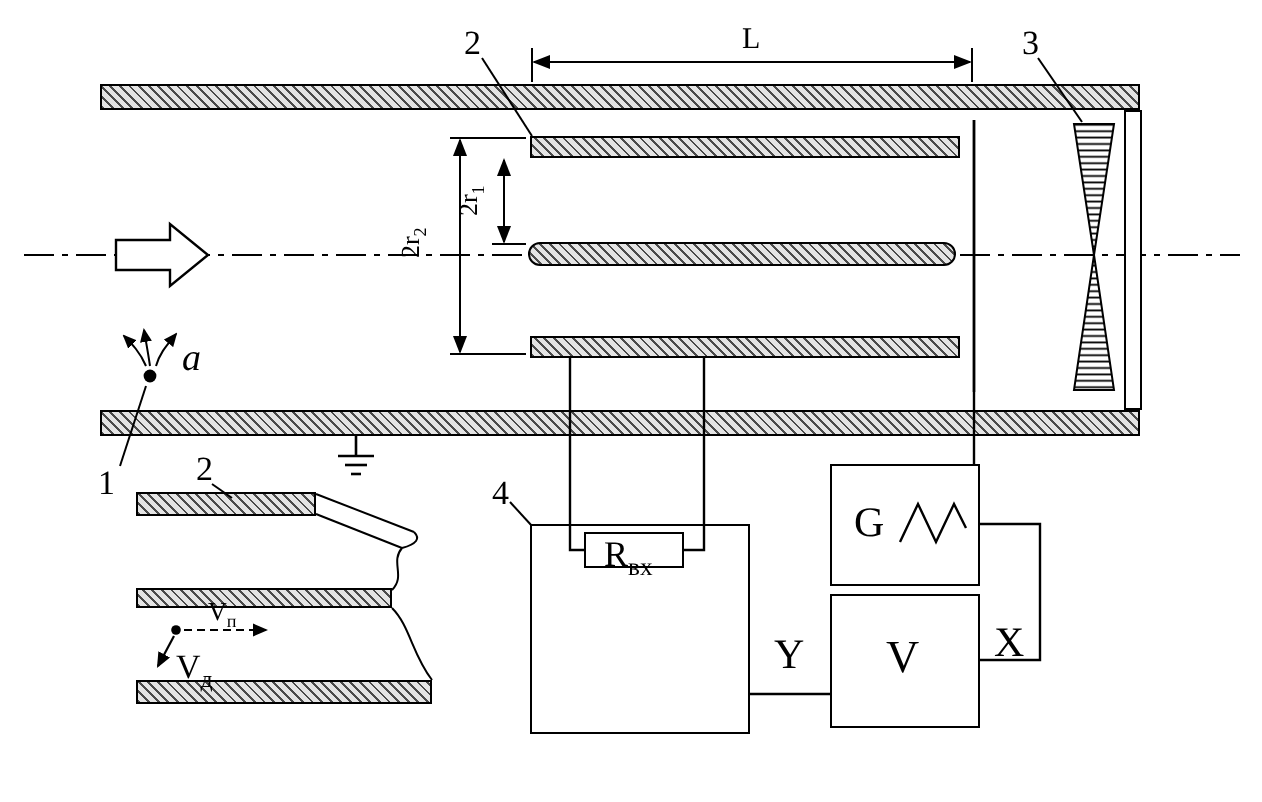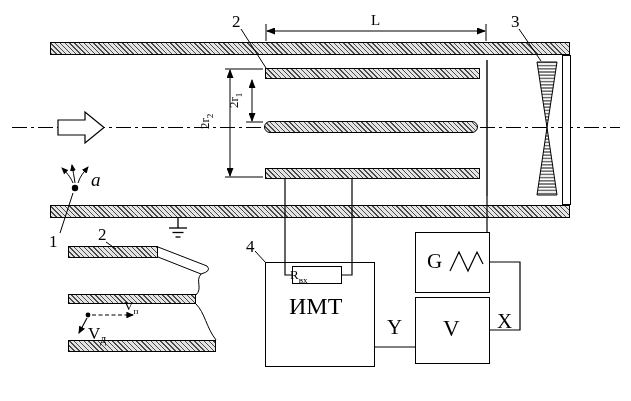--- a/index.html
+++ b/index.html
@@ -134,23 +134,22 @@
   <div class="lbl" style="left:232px;top:13px;font-size:17px">2</div>
   <div class="lbl" style="left:511px;top:13px;font-size:17px">3</div>
   <div class="lbl" style="left:246px;top:238px;font-size:17px">4</div>
   <div class="lbl" style="left:98px;top:226px;font-size:17px">2</div>
   <div class="lbl" style="left:91px;top:170px;font-size:19px;font-style:italic">а</div>
   <div class="lbl" style="left:371px;top:13px;font-size:15px">L</div>
 
   <div class="lbl rot" style="left:199px;top:113px;font-size:13px"><span>2r</span><sub>2</sub></div>
   <div class="lbl rot" style="left:228px;top:92px;font-size:13px"><span>2r</span><sub>1</sub></div>
 
-  <div class="lbl" style="left:289px;top:294px;font-size:24px">ИМТ</div>
-  <div class="lbl" style="left:290px;top:268px;font-size:13px"><span>R</span><sub>вх</sub></div>
+  <div class="lbl" style="left:302px;top:268px;font-size:18px"><span>R</span><sub>вх</sub></div>
   <div class="lbl" style="left:427px;top:251px;font-size:21px">G</div>
   <div class="lbl" style="left:443px;top:317px;font-size:23px">V</div>
   <div class="lbl" style="left:387px;top:317px;font-size:21px">Y</div>
   <div class="lbl" style="left:497px;top:311px;font-size:21px">X</div>
 
-  <div class="lbl" style="left:124px;top:299px;font-size:13px"><span>V</span><sub>п</sub></div>
+  <div class="lbl" style="left:104px;top:299px;font-size:13px"><span>V</span><sub>п</sub></div>
   <div class="lbl" style="left:88px;top:325px;font-size:17px"><span>V</span><sub>д</sub></div>
 
 </div>
 
 </body></html>

